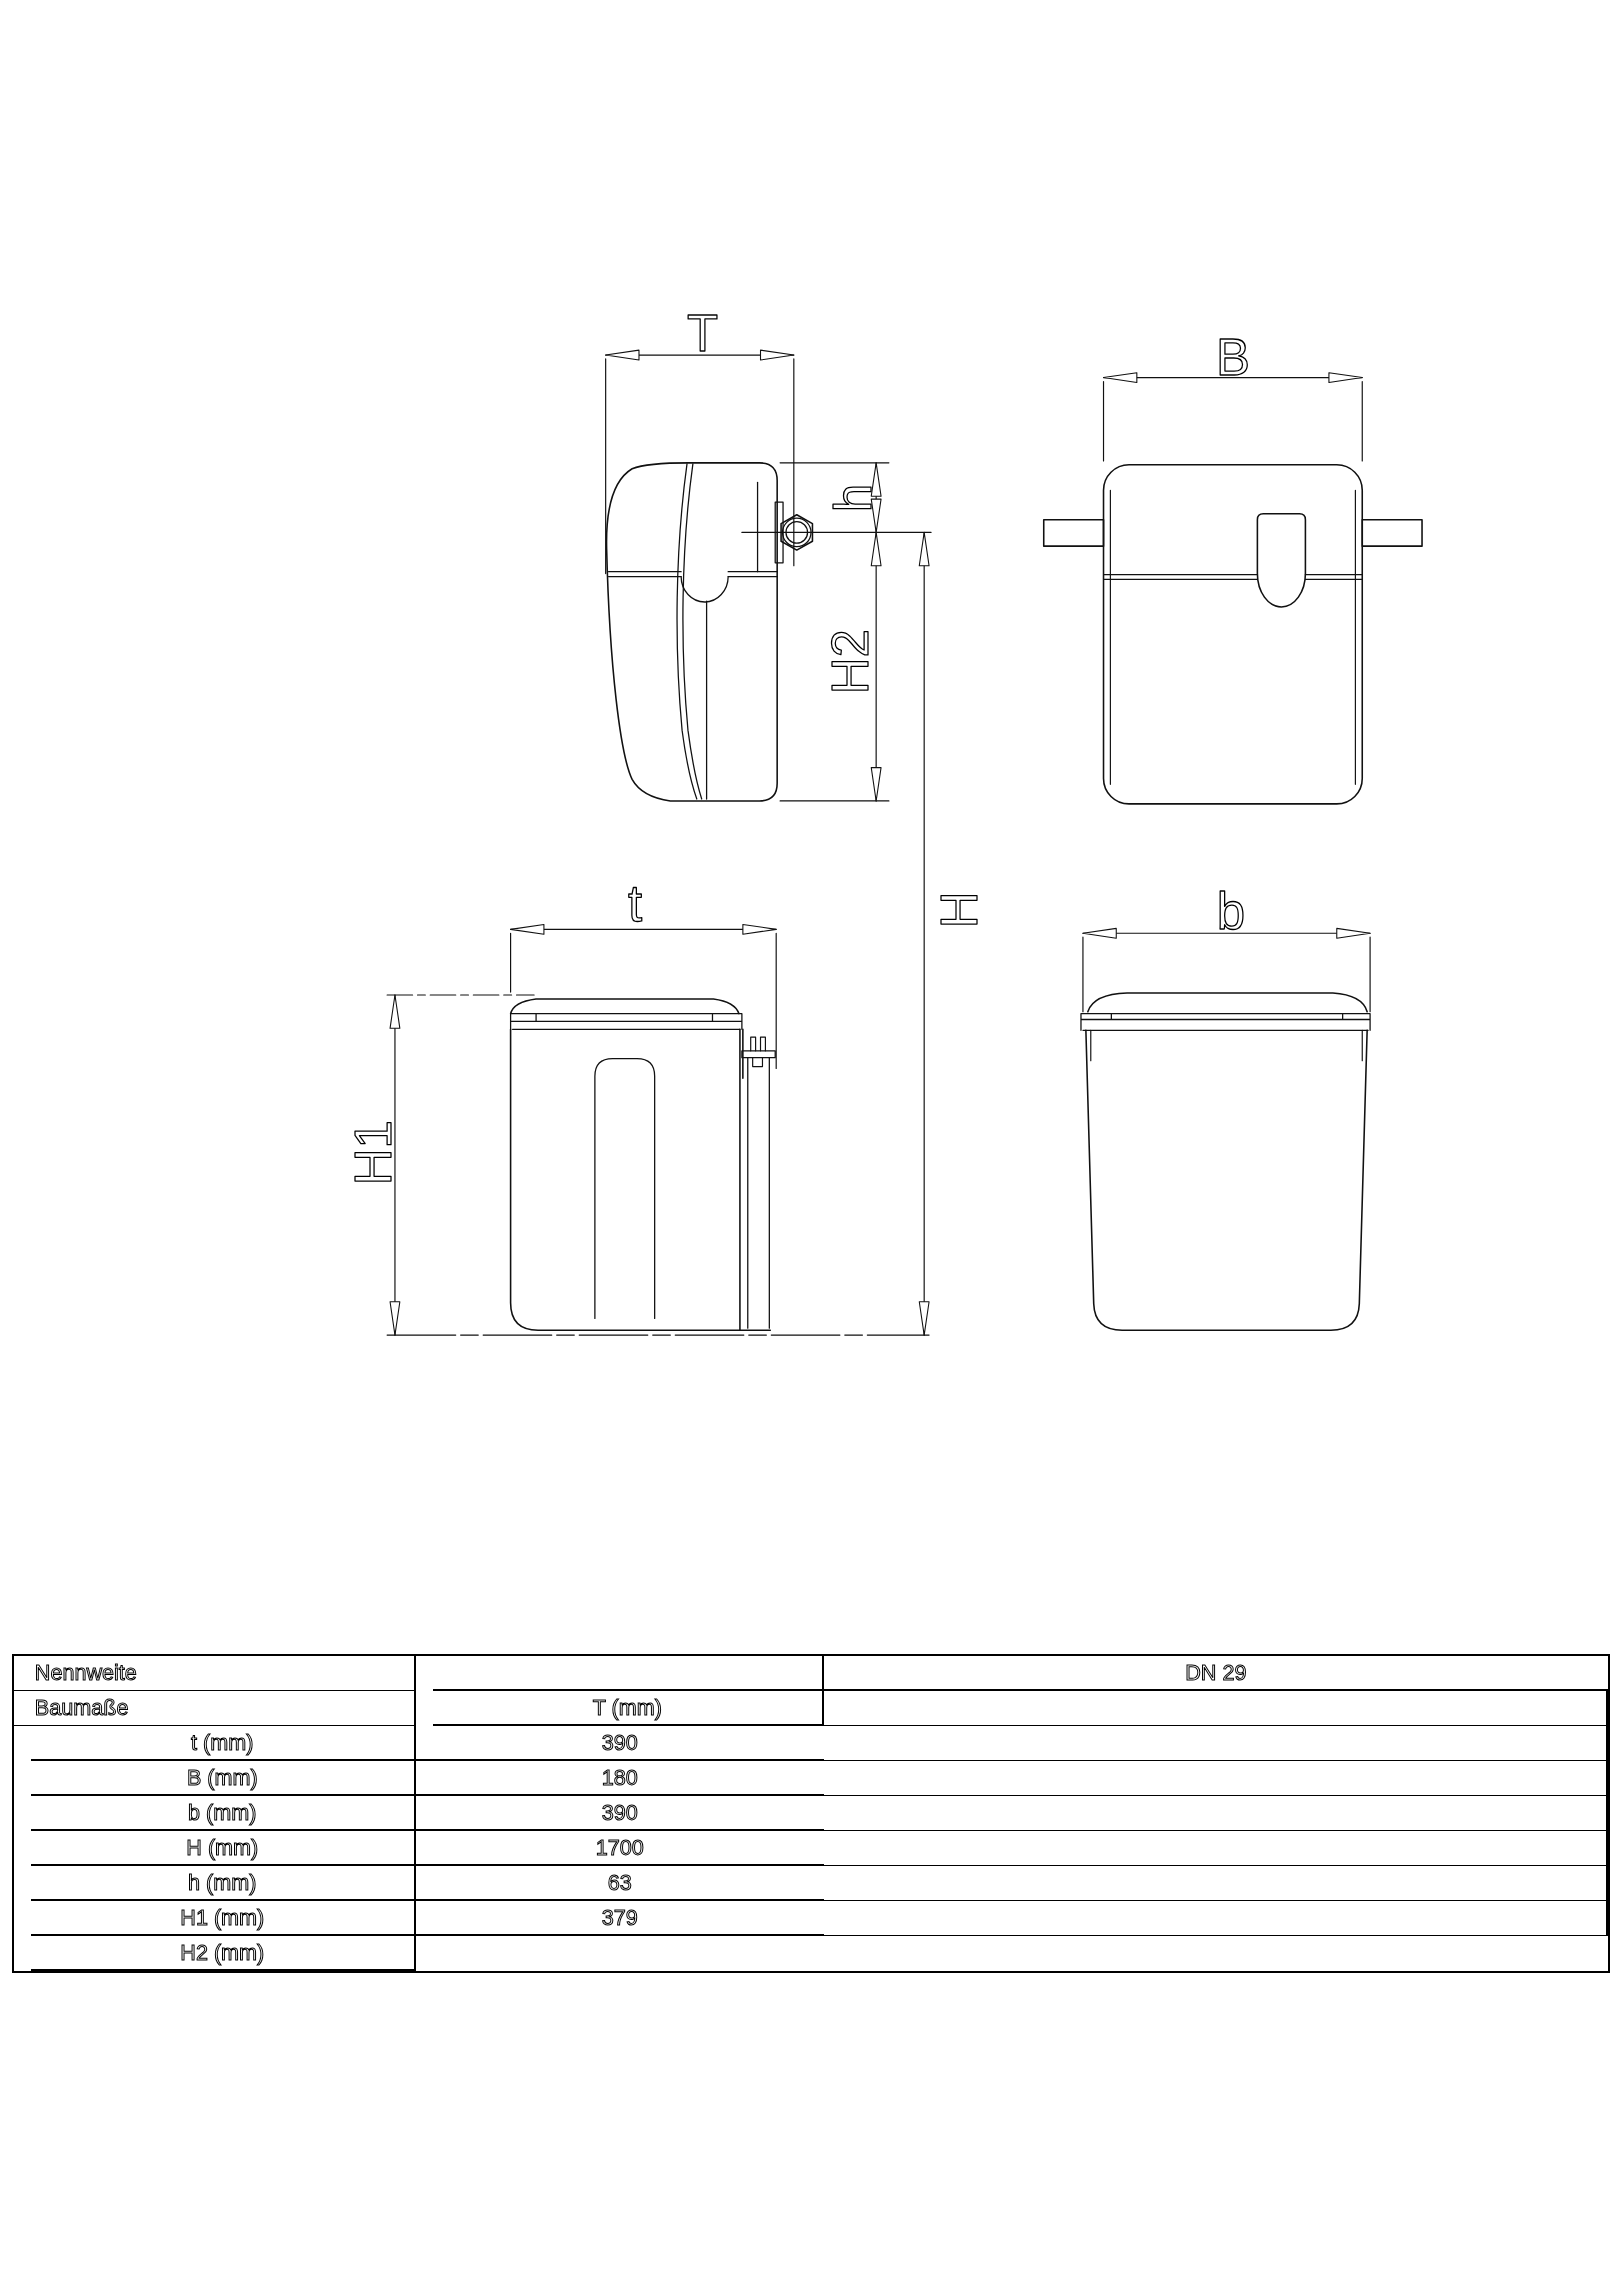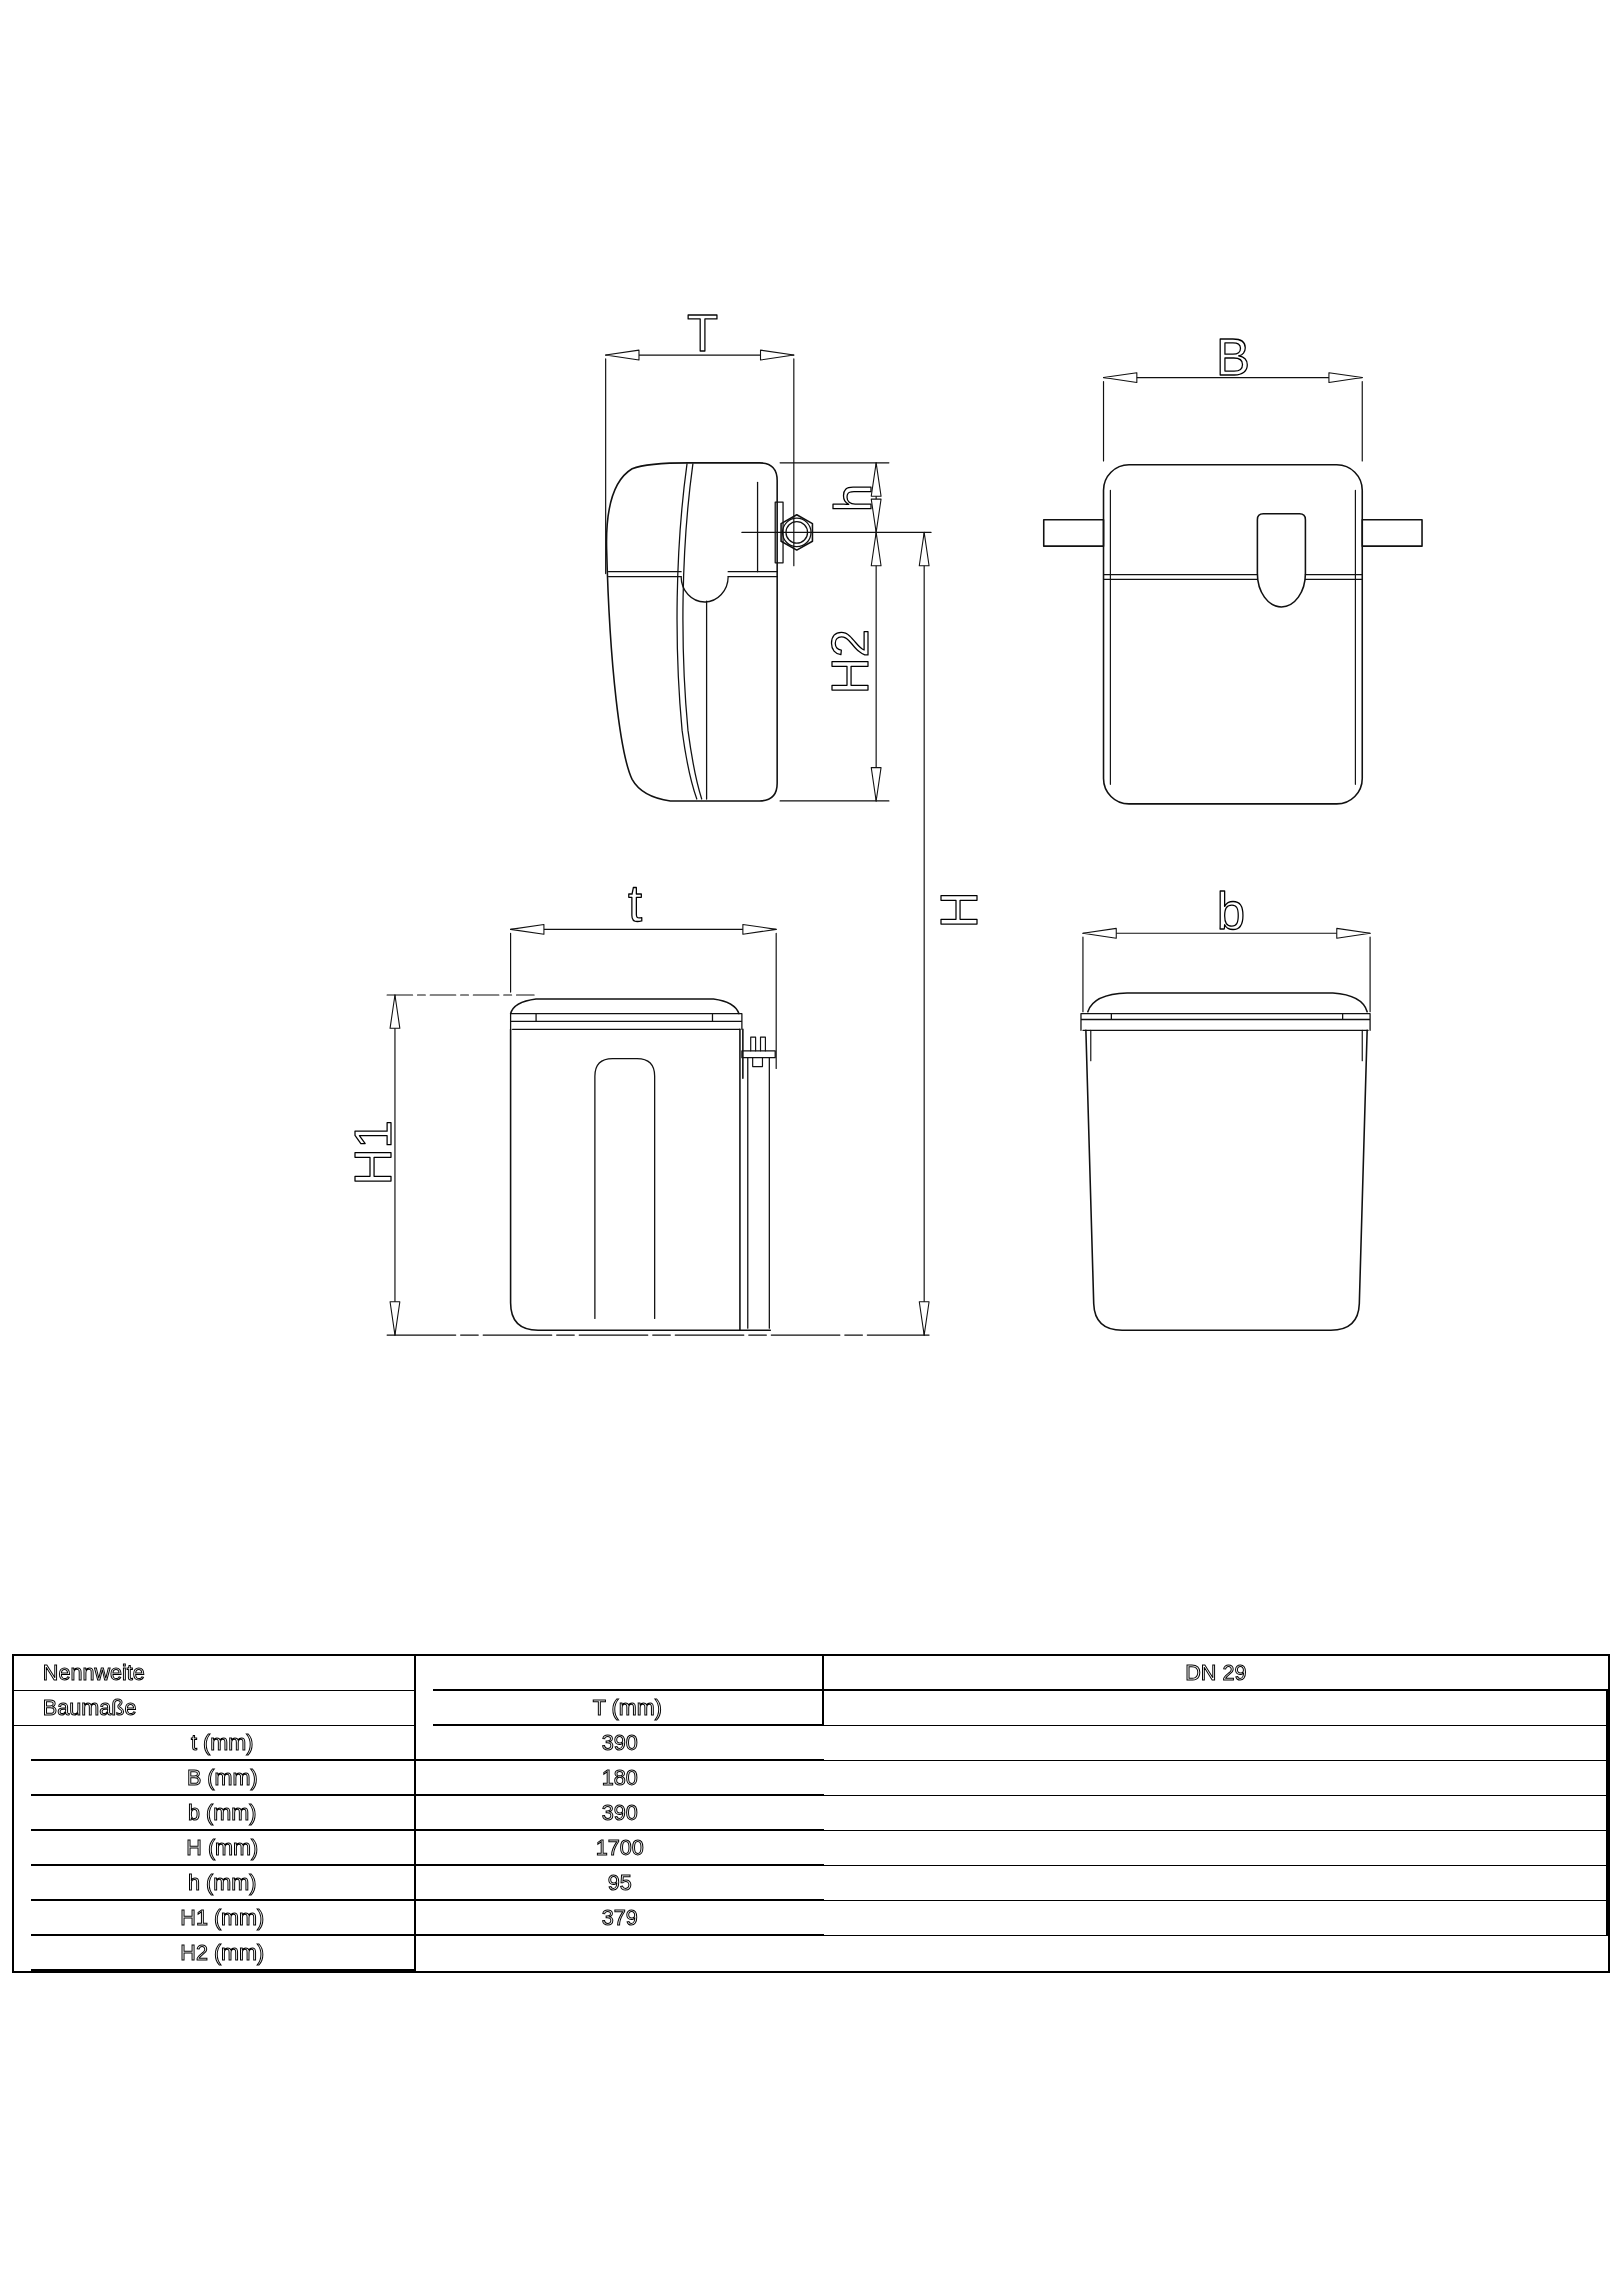--- a/index.html
+++ b/index.html
@@ -9,21 +9,21 @@
   .drawing{position:absolute;left:0;top:0;}
 
   
   .hollow{color:#000;-webkit-text-fill-color:#fff;-webkit-text-stroke:1px #000;}
 
   .spec-table{position:absolute;left:11.8px;top:1654px;width:1594px;height:315px;
     border:2px solid #000;border-top:2.9px solid #000;border-bottom:2.9px solid #000;
     display:grid;grid-template-columns:402px 408px 1fr;grid-auto-rows:1fr;
     font-size:21.6px;line-height:1;}
   .cell{display:flex;align-items:center;overflow:hidden;}
-  .c1{border-right:2px solid #000;padding-left:29px;justify-content:flex-start;border-bottom:1px solid #000;}
+  .c1{border-right:2px solid #000;padding-left:21px;justify-content:flex-start;border-bottom:1px solid #000;}
   .c2{border-right:2px solid #000;justify-content:center;border-bottom:2.9px solid #000;margin-left:17px;}
   .c3{justify-content:center;border-bottom:2.9px solid #000;}
 </style>
 </head>
 <body>
 
 <div class="page">
 
   <svg class="drawing" width="1620" height="1647" viewBox="0 0 1653 1680" fill="none" stroke="#111" stroke-width="1.6" stroke-linecap="round" stroke-linejoin="round">
 
@@ -146,21 +146,21 @@
     <div class="cell c1 hollow"></div>
     <div class="cell c2 hollow">b (mm)</div>
     <div class="cell c3 hollow">390</div>
 
     <div class="cell c1 hollow"></div>
     <div class="cell c2 hollow">H (mm)</div>
     <div class="cell c3 hollow">1700</div>
 
     <div class="cell c1 hollow"></div>
     <div class="cell c2 hollow">h (mm)</div>
-    <div class="cell c3 hollow">95</div>
+    <div class="cell c3 hollow">63</div>
 
     <div class="cell c1 hollow"></div>
     <div class="cell c2 hollow">H1 (mm)</div>
     <div class="cell c3 hollow">379</div>
 
     <div class="cell c1 r9 hollow"></div>
     <div class="cell c2 r9 hollow">H2 (mm)</div>
   </div>
 
 </div>

